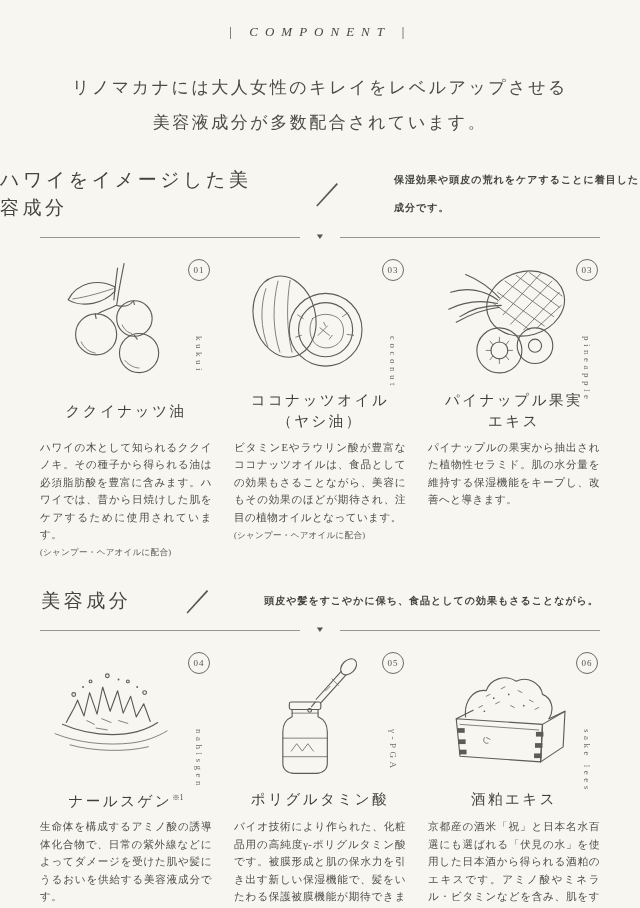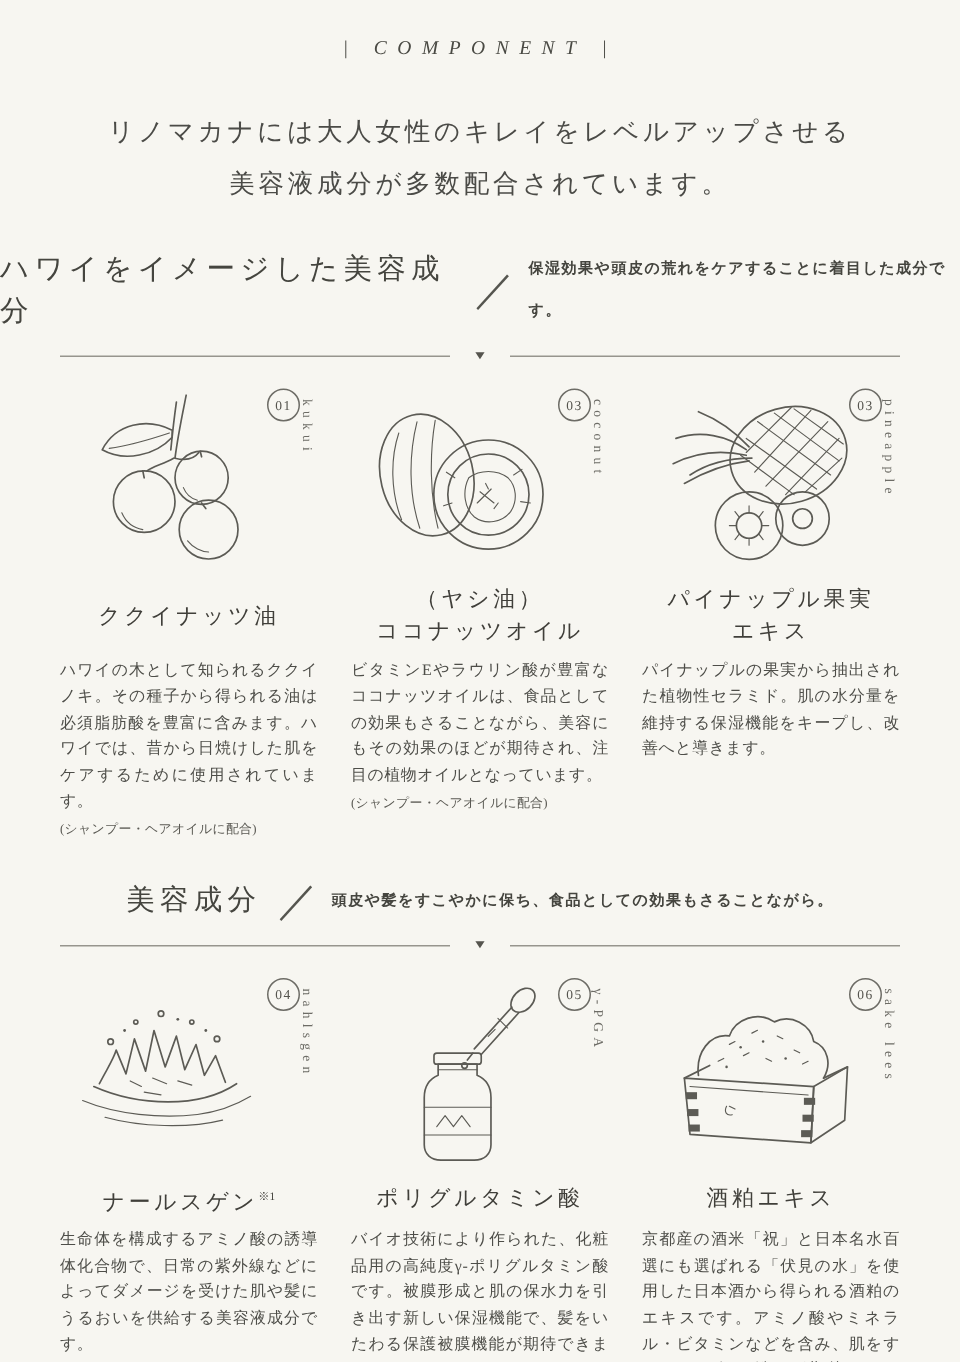--- a/index.html
+++ b/index.html
@@ -17,36 +17,36 @@
     text-align:center;font-size:13px;letter-spacing:7px;color:#4a4a44;
     font-family:"Liberation Serif","DejaVu Serif",serif;
     font-style:italic;
   }
   .intro{margin-top:30px;text-align:center;font-size:17px;line-height:35px;
     letter-spacing:2.5px;color:#4b4b47;}
 
   
   .section{margin-top:26px;}
   .section.second{margin-top:28px;}
-  .sec-head{display:flex;justify-content:center;align-items:center;line-height:28px;}
+  .sec-head{display:flex;justify-content:center;align-items:center;line-height:28px;gap:43px;}
   .sec-title{font-size:19px;letter-spacing:3.5px;color:#45453f;}
   .sec-slash{font-size:27px;font-weight:300;color:#55554f;margin:0 9px 0 11px;transform:translateY(-1px);}
   .sec-sub{font-size:10px;font-weight:700;letter-spacing:1px;color:#45453f;}
 
   .divider{display:flex;align-items:center;margin:11px 40px 0;}
   .divider .line{flex:1;height:1px;background:#97958e;}
   .divider .arrow{margin:0 16px;font-size:8px;color:#55544e;line-height:1;transform:scaleX(1.3);}
 
   
   .cards{display:flex;justify-content:space-between;margin:16px 40px 0;}
   .card{width:172px;display:flex;flex-direction:column;}
   .illu-wrap{position:relative;height:122px;}
   .second .illu-wrap{height:128px;}
   .illu{position:absolute;left:2px;top:2px;}
-  .badge-col{position:absolute;right:2px;top:2px;display:flex;flex-direction:row;}
+  .badge-col{position:absolute;right:2px;top:2px;display:flex;flex-direction:column;align-items:center;gap:48px;}
   .badge{width:22px;height:22px;border:1px solid #6d6c66;border-radius:50%;
     display:flex;align-items:center;justify-content:center;
     font-size:9px;letter-spacing:1px;color:#55544e;box-sizing:border-box;}
   .en-label{margin-top:7px;writing-mode:vertical-rl;text-orientation:sideways;
     font-size:9px;letter-spacing:3.5px;color:#6d6c66;
     font-family:"Liberation Serif","DejaVu Serif",serif;}
 
   .title-block{margin-top:10px;min-height:44px;display:flex;flex-direction:column;
     justify-content:center;text-align:center;}
   .second .title-block{min-height:26px;margin-top:8px;}
@@ -137,22 +137,22 @@
             <path class="thin" d="M66,58 L72,62 M64,82 L70,80 M120,56 L114,60 M126,80 L119,79"></path>
           </svg>
           <div class="badge-col">
             <div class="badge">
               <span>03</span>
             </div>
             <div class="en-label">coconut</div>
           </div>
         </div>
         <div class="title-block">
+          <div class="item-title">ココナッツオイル</div>
           <div class="item-title">（ヤシ油）</div>
-          <div class="item-title">ココナッツオイル</div>
         </div>
         <p class="item-body">ビタミンEやラウリン酸が豊富なココナッツオイルは、食品としての効果もさることながら、美容にもその効果のほどが期待され、注目の植物オイルとなっています。</p>
         <p class="item-note">(シャンプー・ヘアオイルに配合)</p>
       </div>
 
       <div class="card">
         <div class="illu-wrap">
           <svg class="illu" width="150" height="120" viewBox="0 0 160 125">
             <ellipse cx="102" cy="46" rx="42" ry="34" transform="rotate(-16 102 46)"></ellipse>
             <path class="thin" d="M80,22 L132,60 M72,34 L122,70 M68,46 L106,74 M92,16 L138,50 M106,13 L141,38"></path>

